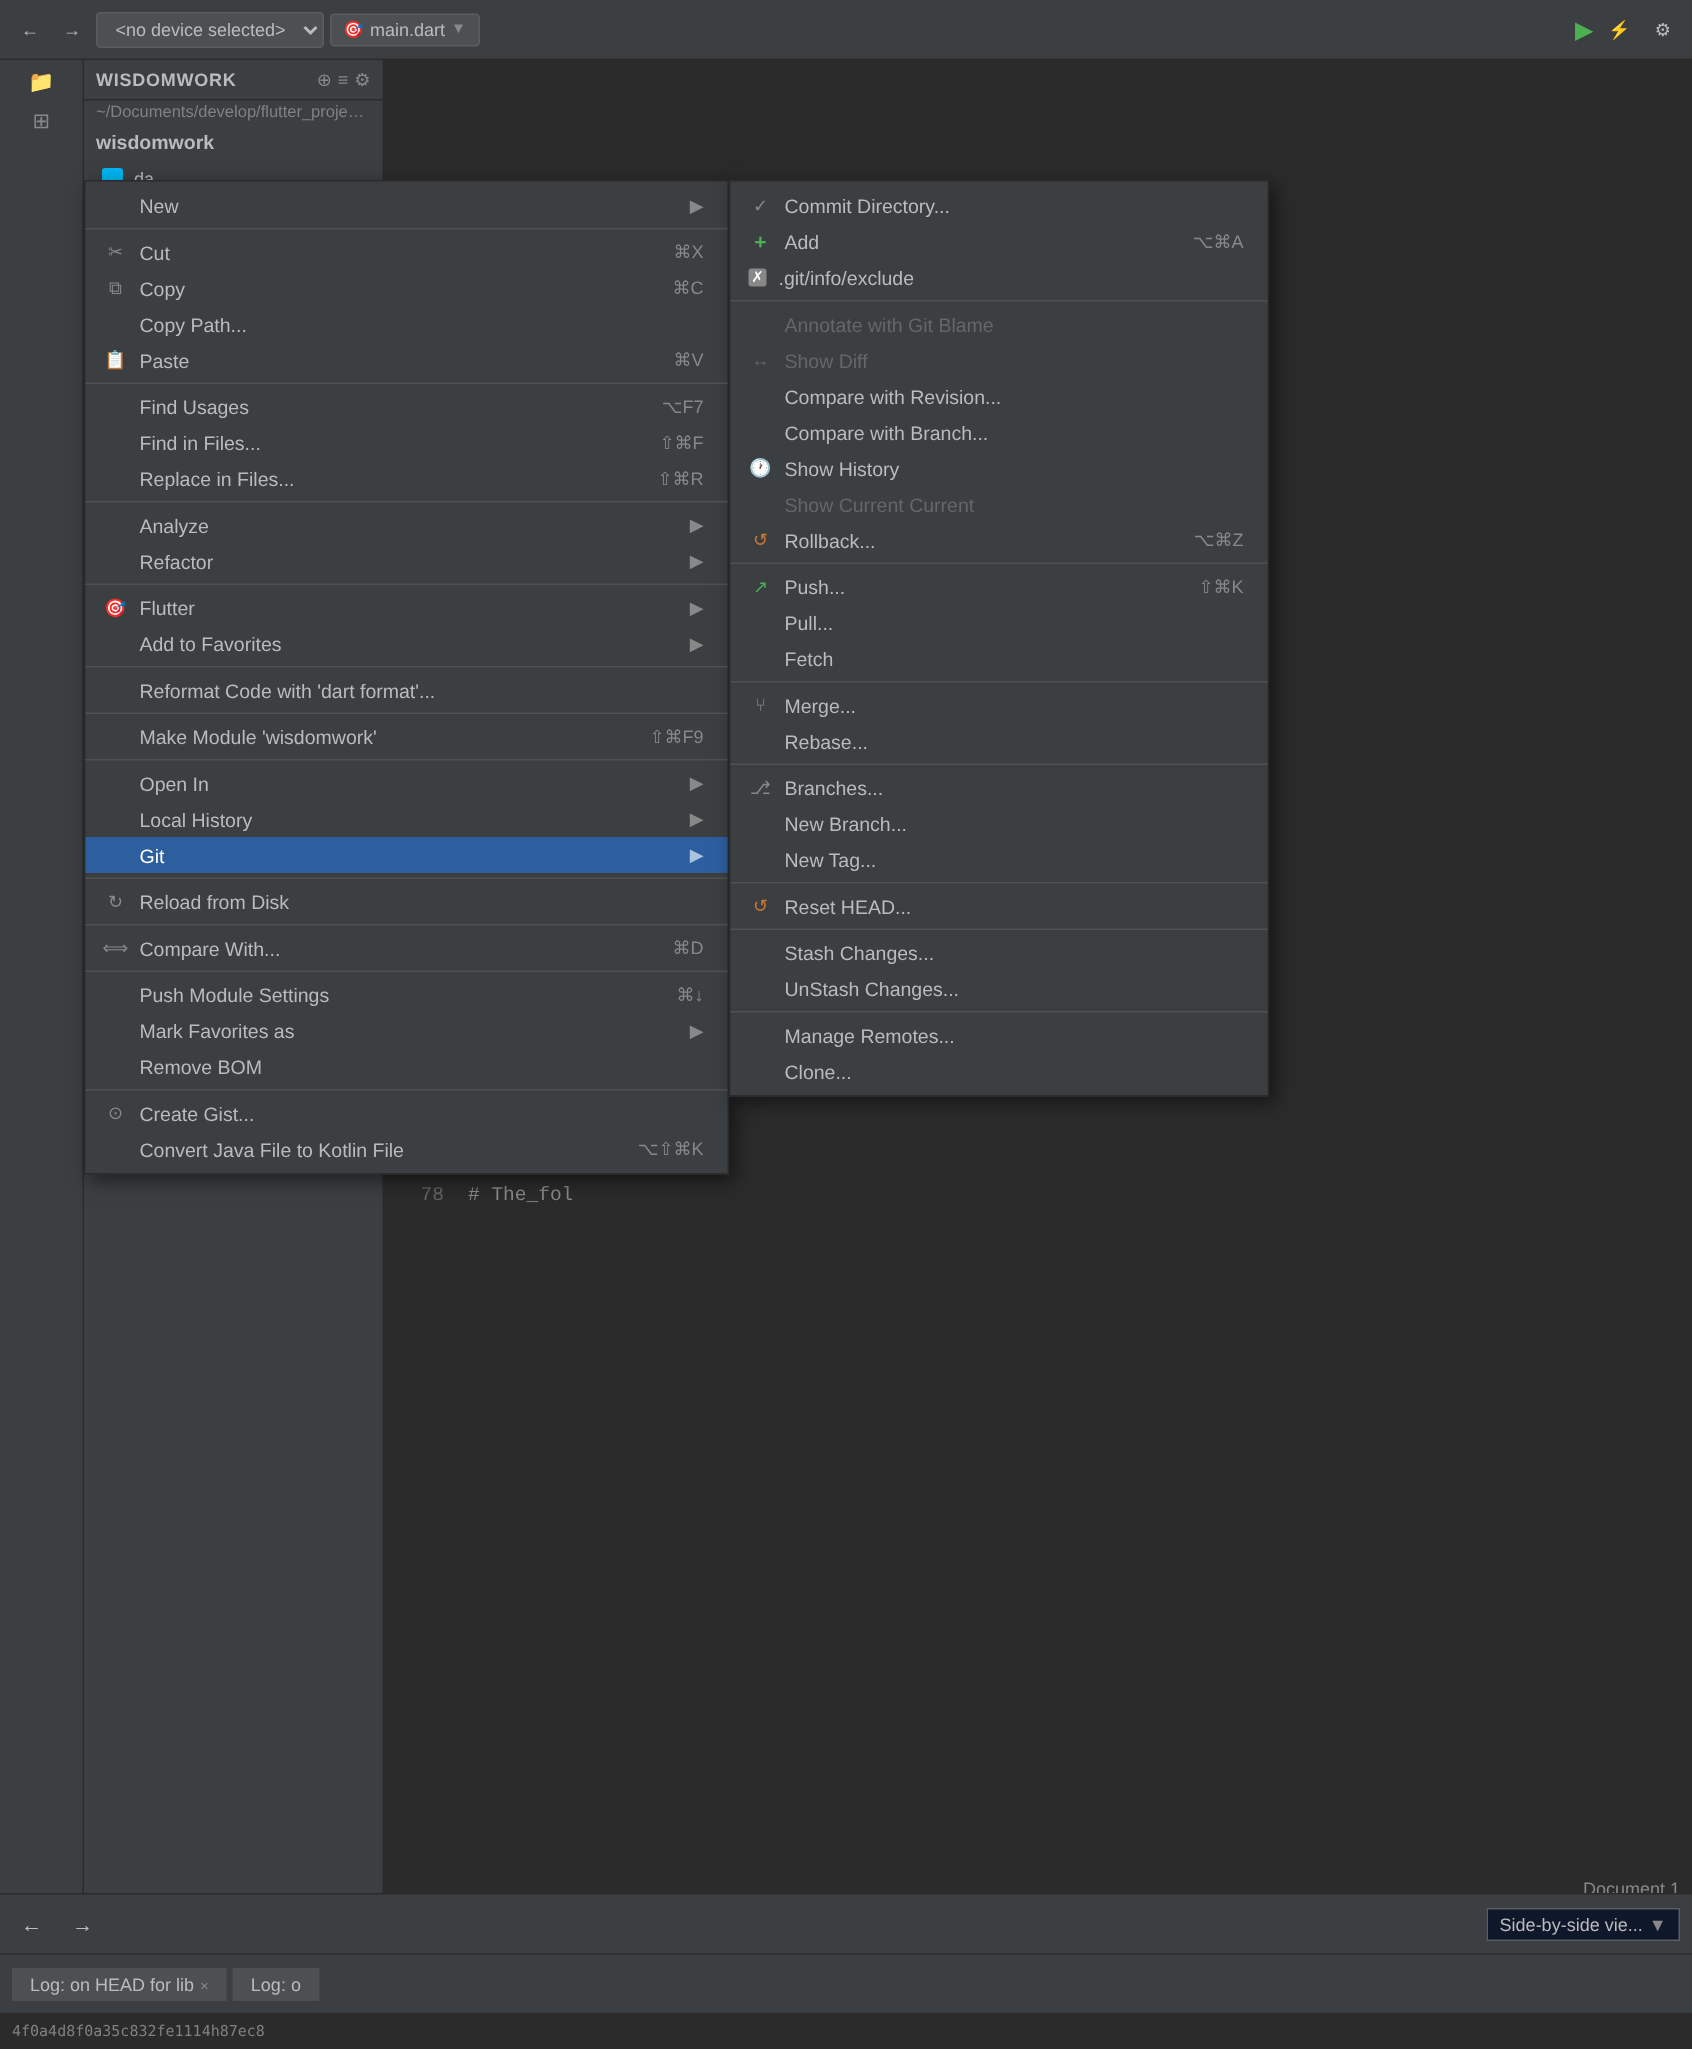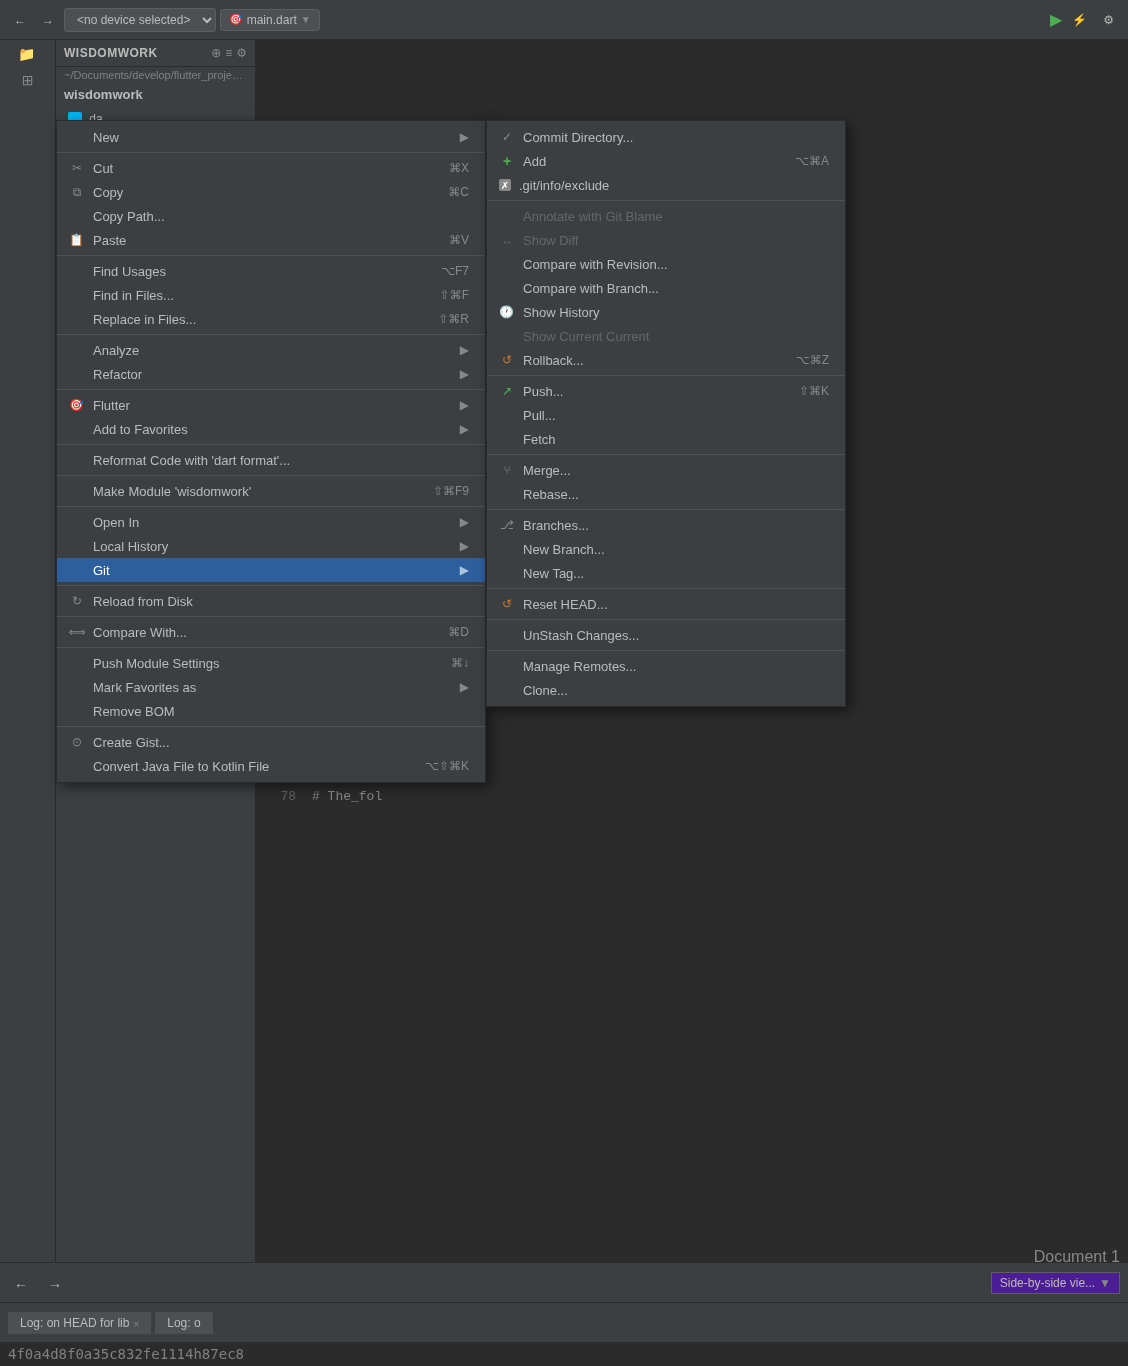--- a/index.html
+++ b/index.html
@@ -244,21 +244,21 @@
       background: #4c5052;
       border: none;
       color: #bbbbbb;
       padding: 4px 12px;
       font-size: 12px;
       cursor: pointer;
       display: flex; align-items: flex-end; gap: 4px;
     }
     .log-tab .close-x { color: #888; font-size: 10px; cursor: pointer; }
     .view-btn {
-      background: #4c1d95;
+      background: #0f172a;
       border: 1px solid #5a5e60;
       color: #bbbbbb;
       padding: 3px 8px;
       font-size: 12px;
       cursor: pointer;
       display: flex; align-items: center; gap: 4px;
     }
 
     
     .bottom-nav {
@@ -816,20 +816,26 @@
 
     <div class="cm-item">
       <div class="git-item-left">
         <span class="git-icon" style="color:#cc7832;">↺</span>
         <span>Reset HEAD...</span>
       </div>
     </div>
 
     <div class="cm-separator"></div>
 
+    <div class="cm-item">
+      <div class="git-item-left">
+        <span class="git-icon"></span>
+        <span>Stash Changes...</span>
+      </div>
+    </div>
 
     <div class="cm-item">
       <div class="git-item-left">
         <span class="git-icon"></span>
         <span>UnStash Changes...</span>
       </div>
     </div>
 
     <div class="cm-separator"></div>
 
@@ -862,21 +868,21 @@
       <div class="line">
         <span class="line-num">77</span>
         <span class="line-code"></span>
       </div>
       <div class="line">
         <span class="line-num">78</span>
         <span class="line-code comment"># The_fol</span>
       </div>
     </div>
 
-    <div style="position:absolute; bottom:100px; right:8px; color:#888; font-size:16px;">Document 1</div>
+    <div style="position:absolute; bottom:100px; right:8px; color:#888; font-size:12px;">Document 1</div>
 
     <div class="watermark">@掘王掘金技术社区</div>
   </div>
 
 </div>
 
 <div class="bottom-nav" style="position:fixed;bottom:64px;left:0;right:0;height:40px;background:#3c3f41;border-top:1px solid #2b2b2b;display:flex;align-items:center;padding:0 8px;gap:8px;z-index:50;">
   <button class="bottom-nav-btn">←</button>
   <button class="bottom-nav-btn">→</button>
   <div style="flex:1;"></div>
@@ -891,15 +897,15 @@
     <div class="log-tab">
       <span>Log: on HEAD for lib</span>
       <span class="close-x">×</span>
     </div>
     <div class="log-tab">
       <span>Log: o</span>
     </div>
   </div>
 </div>
 
-<div class="git-hash" style="position:fixed;bottom:0;left:0;right:0;height:24px;background:#2b2b2b;color:#808080;font-family:monospace;font-size:14px;display:flex;align-items:center;padding:0 8px;z-index:50;">
+<div class="git-hash" style="position:fixed;bottom:0;left:0;right:0;height:24px;background:#2b2b2b;color:#808080;font-family:monospace;font-size:10px;display:flex;align-items:center;padding:0 8px;z-index:50;">
   <span>4f0a4d8f0a35c832fe1114h87ec8</span>
 </div>
 
 </body></html>

